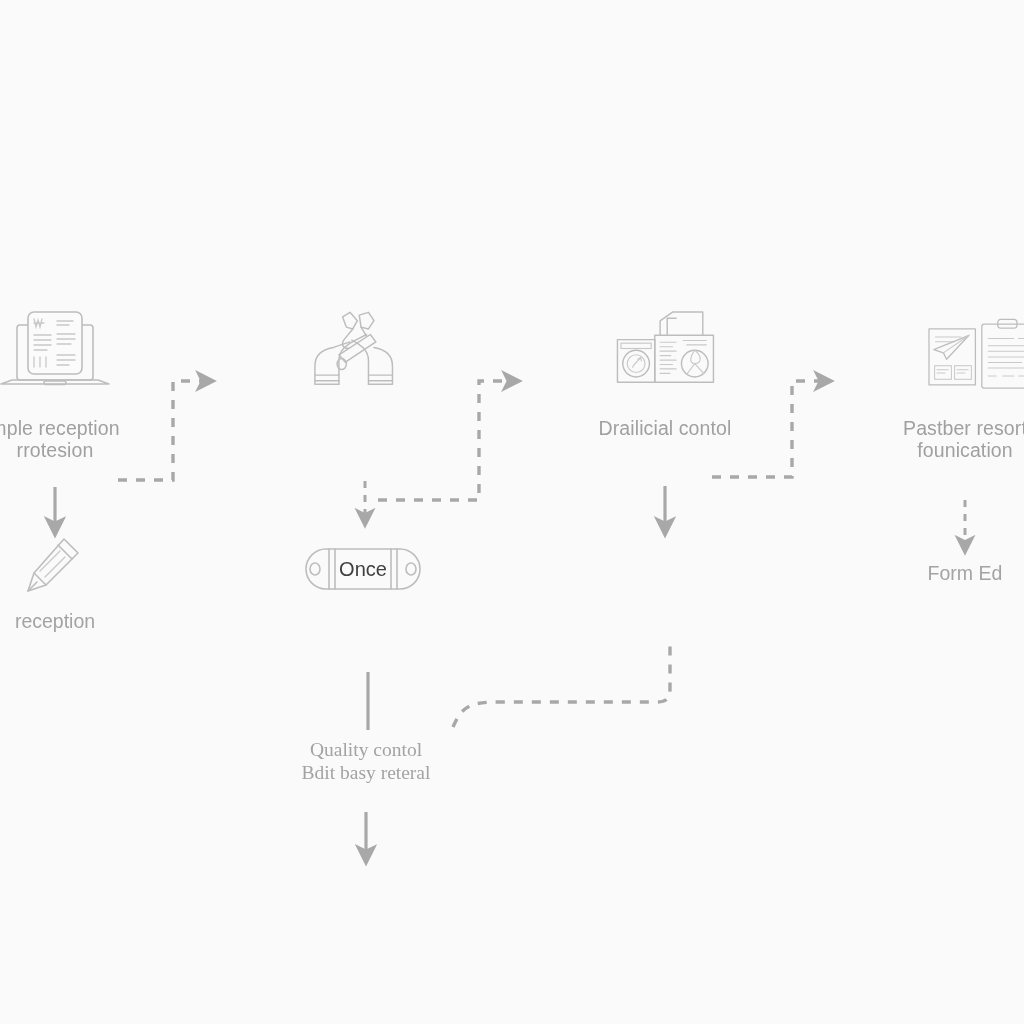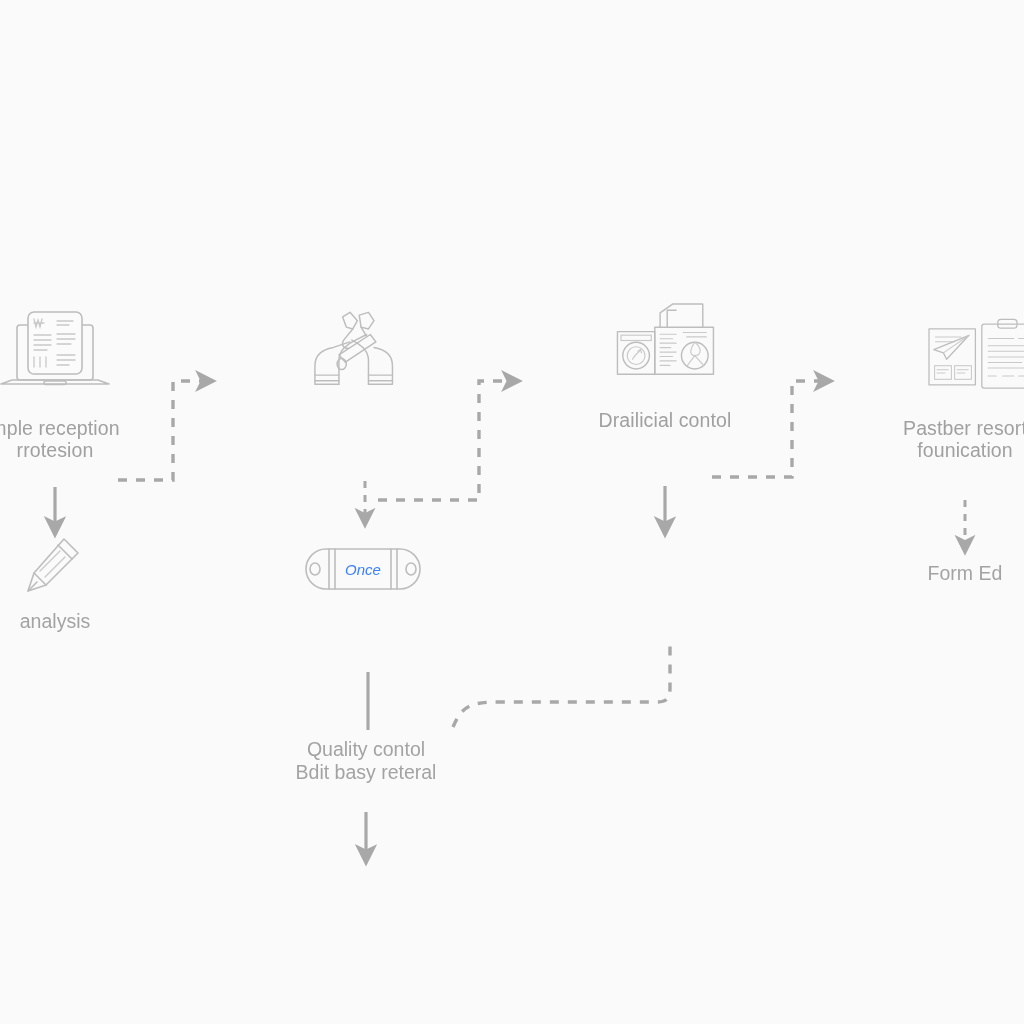--- a/index.html
+++ b/index.html
@@ -77,23 +77,22 @@
   
   .pill-wrap { position: absolute; }
   .pill-text {
     position: absolute;
     left: 0; top: 0;
     width: 118px;
     height: 46px;
     display: flex;
     align-items: center;
     justify-content: center;
-    font-size: 15px;
-    color: #3b82f6;
-    font-style: italic;
+    font-size: 20px;
+    color: #404040;
   }
   
   svg.layer {
     position: absolute;
     left: 0; top: 0;
     width: 1024px;
     height: 1024px;
     overflow: visible;
     pointer-events: none;
   }
@@ -212,21 +211,21 @@
         <path class="icon-stroke" d="M62,7 L72,4 L78,13 L72,22 L64,20 Z"></path>
         <path class="icon-stroke" d="M55,22 L46,33 C42,38 44,43 50,43"></path>
         <path class="icon-stroke" d="M64,20 L70,30"></path>
 
         <path class="icon-stroke" d="M40,50 L74,28 L80,36 L47,58 Z"></path>
         <ellipse class="icon-stroke" cx="43" cy="60" rx="5" ry="6"></ellipse>
       </svg>
     </div>
   </div>
 
-  <div class="node" style="left:555px; top:297px;">
+  <div class="node" style="left:555px; top:305px;">
     <div class="node-icon">
       <svg width="135" height="95" viewBox="0 0 135 95">
 
         <rect class="icon-stroke" x="14" y="33" width="42" height="48"></rect>
         <rect class="icon-stroke-thin" x="18" y="37" width="34" height="6"></rect>
         <circle class="icon-stroke" cx="35" cy="60" r="15"></circle>
         <circle class="icon-stroke-thin" cx="35" cy="60" r="10"></circle>
         <path class="icon-stroke-thin" d="M31,64 C34,58 38,57 40,53 M40,53 L37,55 M40,53 L41,57"></path>
 
         <rect class="icon-stroke" x="56" y="28" width="66" height="53"></rect>
@@ -271,32 +270,32 @@
   <div class="subnode" style="left:-55px; top:532px;">
     <div class="subnode-icon">
       <svg width="70" height="64" viewBox="0 0 70 64">
         <path class="icon-stroke" d="M44,6 L58,20 L26,52 L8,58 L14,40 Z"></path>
         <path class="icon-stroke" d="M38,12 L52,26"></path>
         <path class="icon-stroke" d="M14,40 L26,52"></path>
         <path class="icon-stroke" d="M8,58 L17,49"></path>
         <path class="icon-stroke-thin" d="M20,38 L40,18 M25,44 L45,24"></path>
       </svg>
     </div>
-    <div class="subnode-label">analysis</div>
+    <div class="subnode-label">reception</div>
   </div>
 
   <div class="pill-wrap" style="left:303px; top:545px;">
     <svg width="120" height="48" viewBox="0 0 120 48">
       <rect class="icon-stroke" x="3" y="4" width="114" height="40" rx="20"></rect>
       <path class="icon-stroke" d="M26,4 L26,44 M32,4 L32,44 M88,4 L88,44 M94,4 L94,44"></path>
       <ellipse class="icon-stroke" cx="12" cy="24" rx="5" ry="6"></ellipse>
       <ellipse class="icon-stroke" cx="108" cy="24" rx="5" ry="6"></ellipse>
     </svg>
     <div class="pill-text" style="width:120px;height:48px;">Once</div>
   </div>
 
 
   <div class="textblock" style="left:835px; top:562px;">Form Ed</div>
 
-  <div class="textblock" style="left:236px; top:738px;">Quality contol
+  <div class="textblock" style="left:236px; top:738px;font-family:Liberation Serif, serif;">Quality contol
 Bdit basy reteral</div>
 
 </div>
 
 </body></html>

